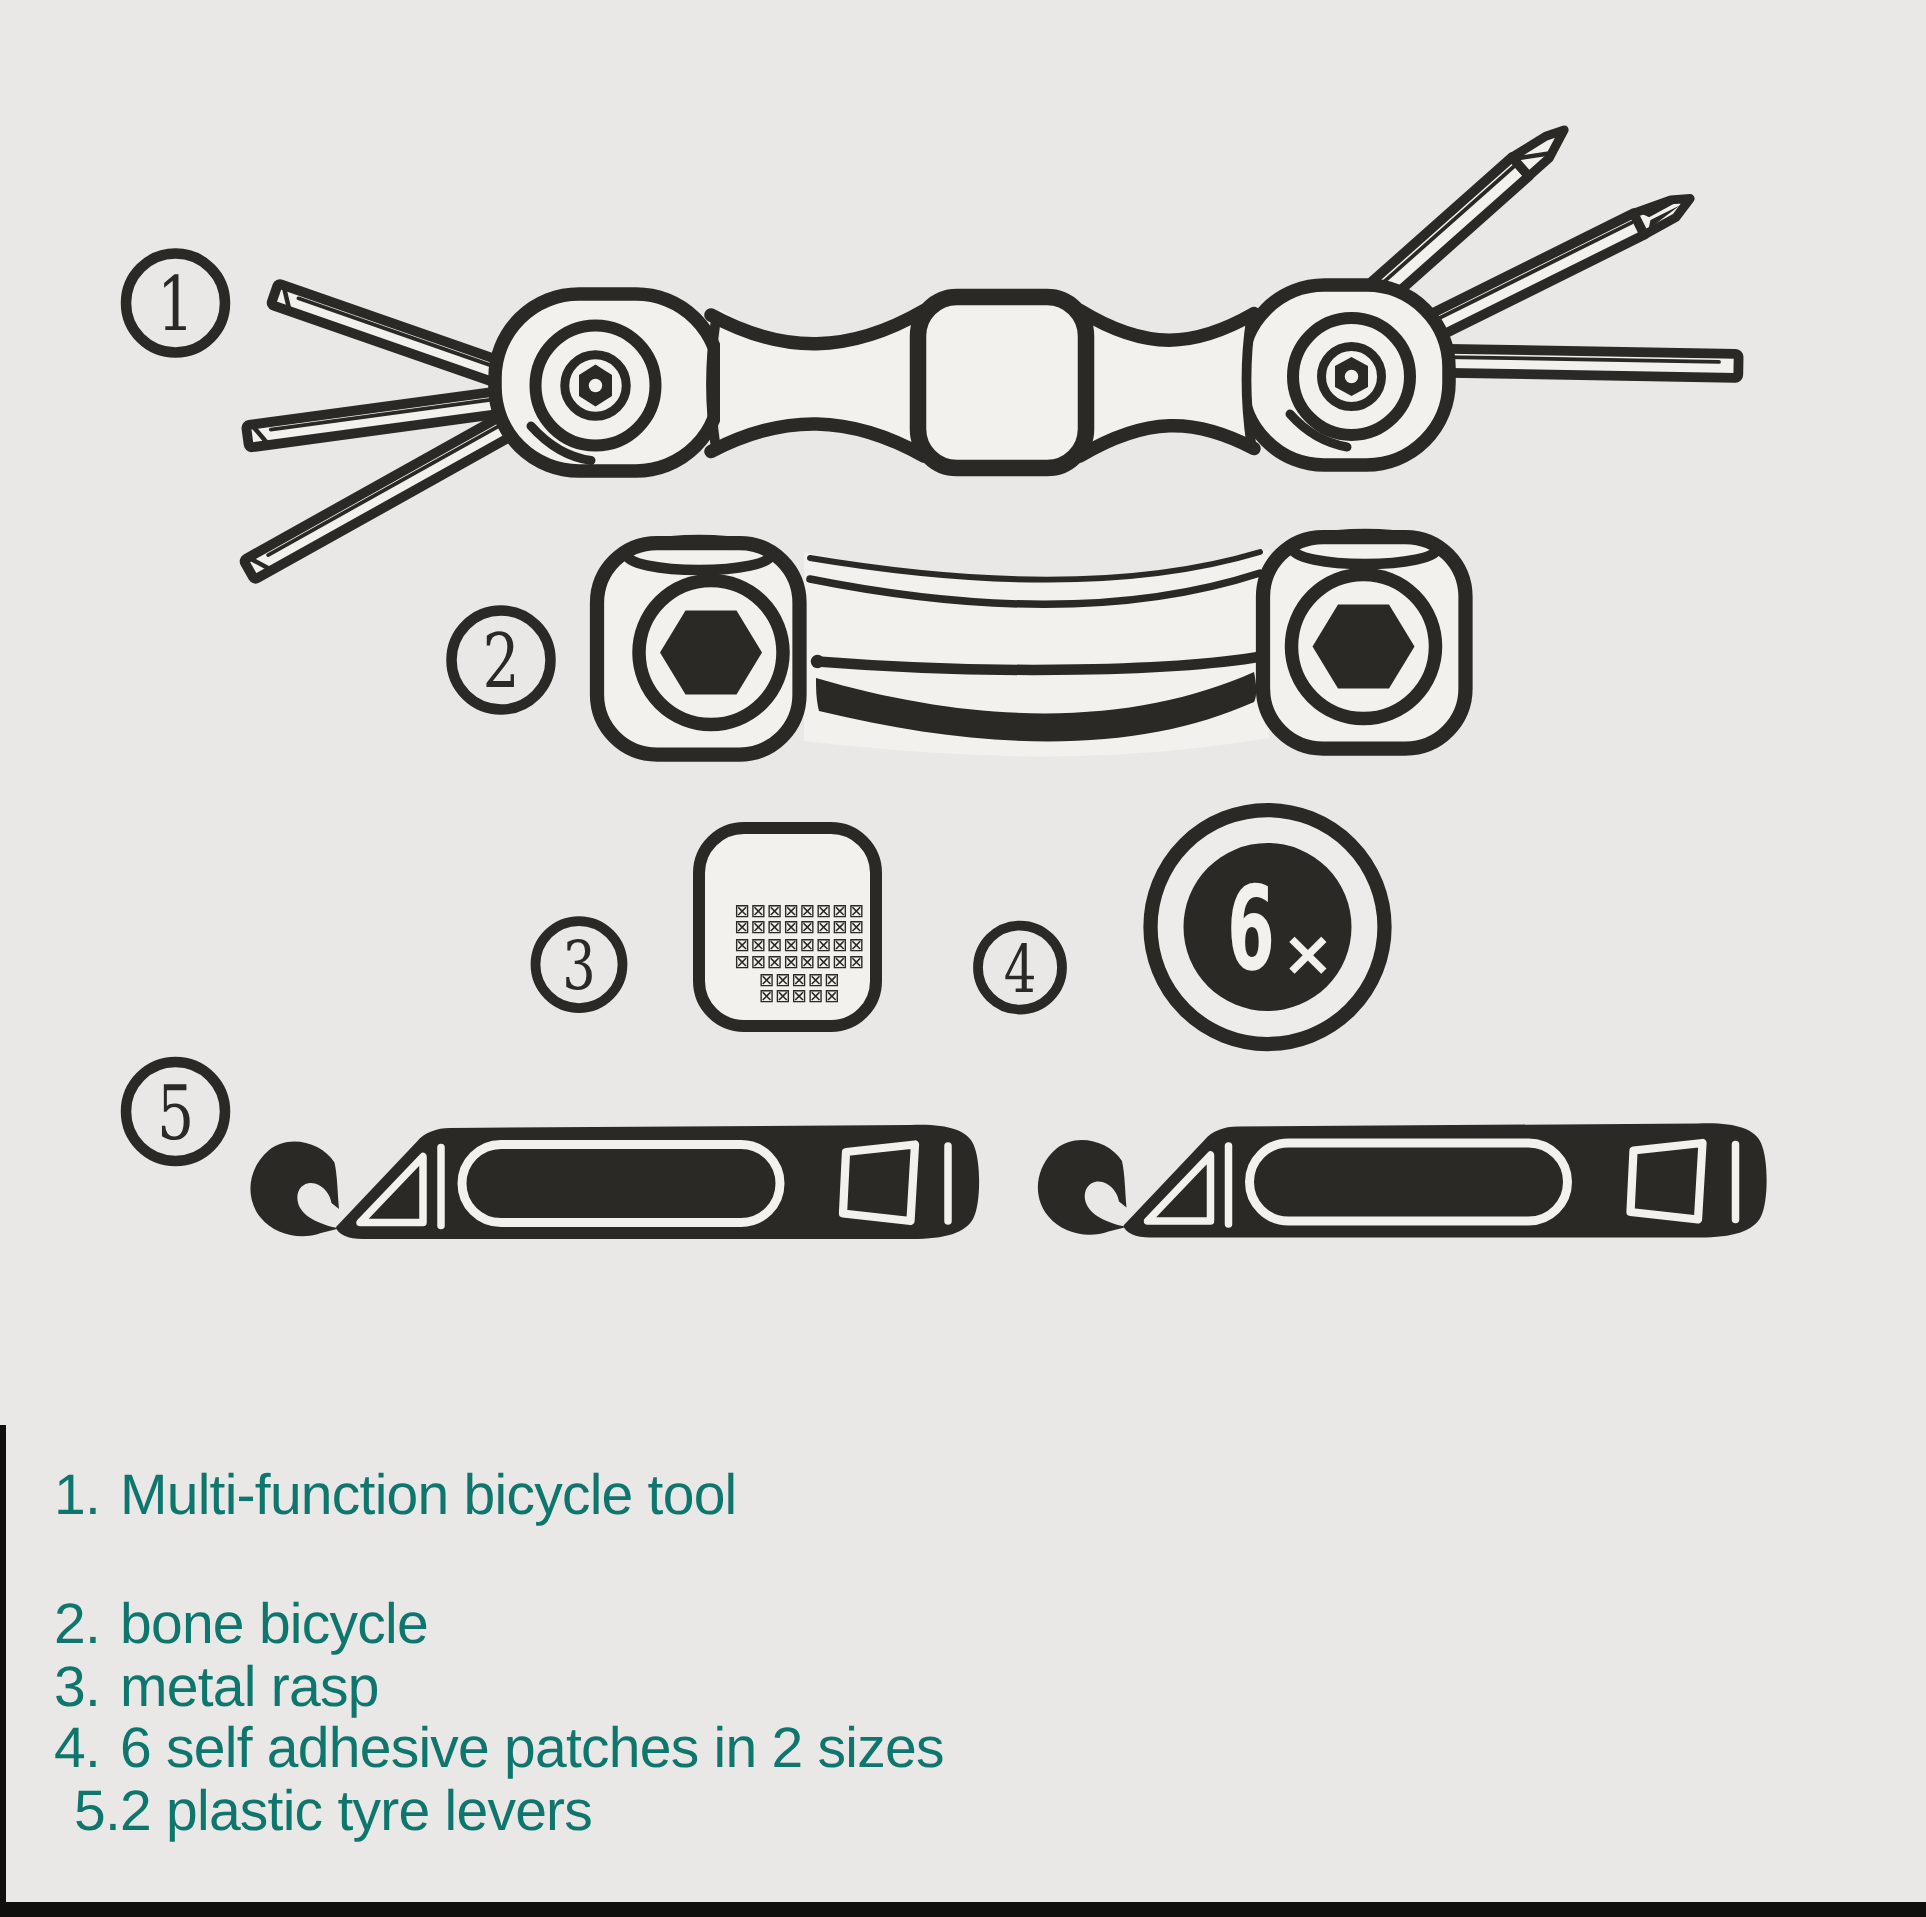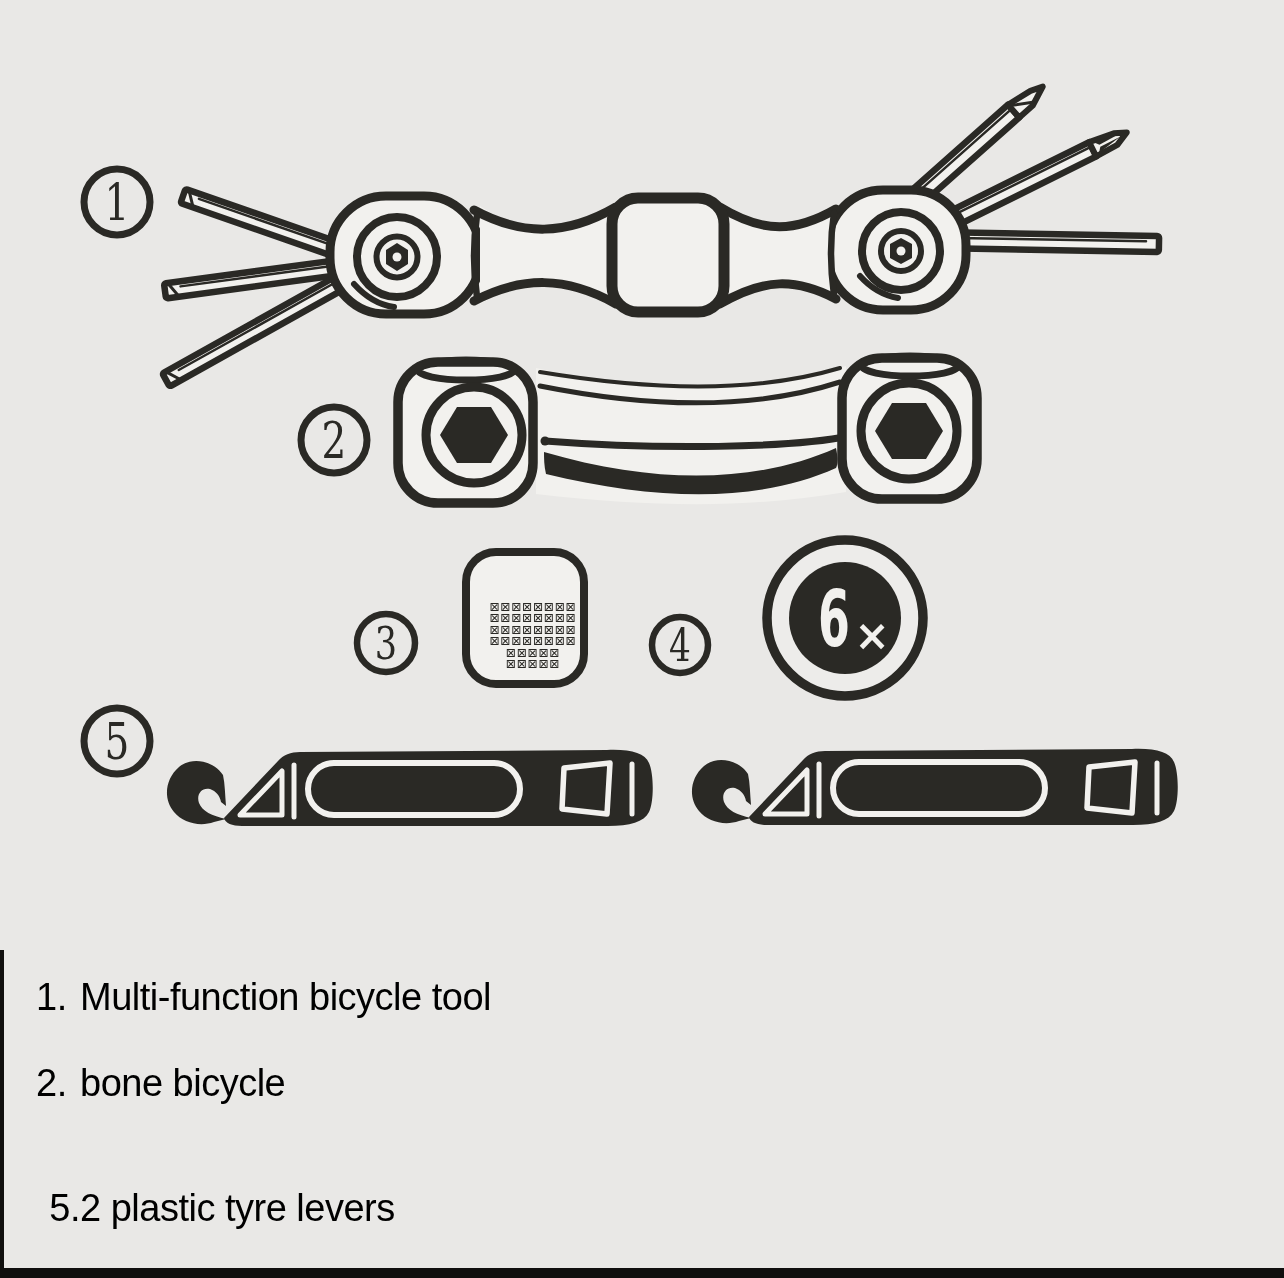--- a/index.html
+++ b/index.html
@@ -4,21 +4,21 @@
 <style>
   html,body{margin:0;padding:0;background:#cfcecd;}
   .page{position:relative;width:1284px;height:1278px;background:#e9e8e6;overflow:hidden;
         font-family:"Liberation Sans",sans-serif;}
   svg{position:absolute;left:0;top:0;}
   
   .rasp-dots{position:absolute;left:482px;top:601px;width:102px;text-align:center;
              font-family:"DejaVu Sans",sans-serif;font-size:12.5px;line-height:11.4px;
              letter-spacing:0.4px;color:#2a2925;user-select:none;}
   
-  .legend{position:absolute;left:0;top:0;width:1072px;height:1278px;color:#000000;}
+  .legend{position:absolute;left:0;top:0;width:1072px;height:1278px;color:#0f766e;}
   .legend-row{position:absolute;left:36px;white-space:nowrap;font-size:38px;letter-spacing:-0.5px;}
   .legend-row .num{display:inline-block;min-width:44px;}
   .legend-sub{position:absolute;left:72px;white-space:nowrap;font-size:36px;letter-spacing:-1.4px;}
   .r1{top:976px;} .rsub{top:1017px;} .r2{top:1062px;} .r3{top:1104px;} .r4{top:1145px;} .r5{top:1187px;text-align:right;}
   
   .bottom-bar{position:absolute;left:0;top:1268px;width:1284px;height:10px;background:#100f0e;}
   .left-bar{position:absolute;left:0;top:950px;width:4px;height:328px;background:#100f0e;}
 </style>
 </head>
 <body>
@@ -175,20 +175,26 @@
     <div>⊠⊠⊠⊠⊠</div>
   </div>
 
   <div class="legend">
     <div class="legend-row r1">
       <span class="num">1.</span><span>Multi-function bicycle tool</span>
     </div>
     <div class="legend-row r2">
       <span class="num">2.</span><span>bone bicycle</span>
     </div>
+    <div class="legend-row r3">
+      <span class="num">3.</span><span>metal rasp</span>
+    </div>
+    <div class="legend-row r4">
+      <span class="num">4.</span><span>6 self adhesive patches in 2 sizes</span>
+    </div>
     <div class="legend-row r5">
       <span class="num">5.</span><span>2 plastic tyre levers</span>
     </div>
   </div>
 
   <div class="left-bar"></div>
   <div class="bottom-bar"></div>
 </div>
 
 </body></html>

